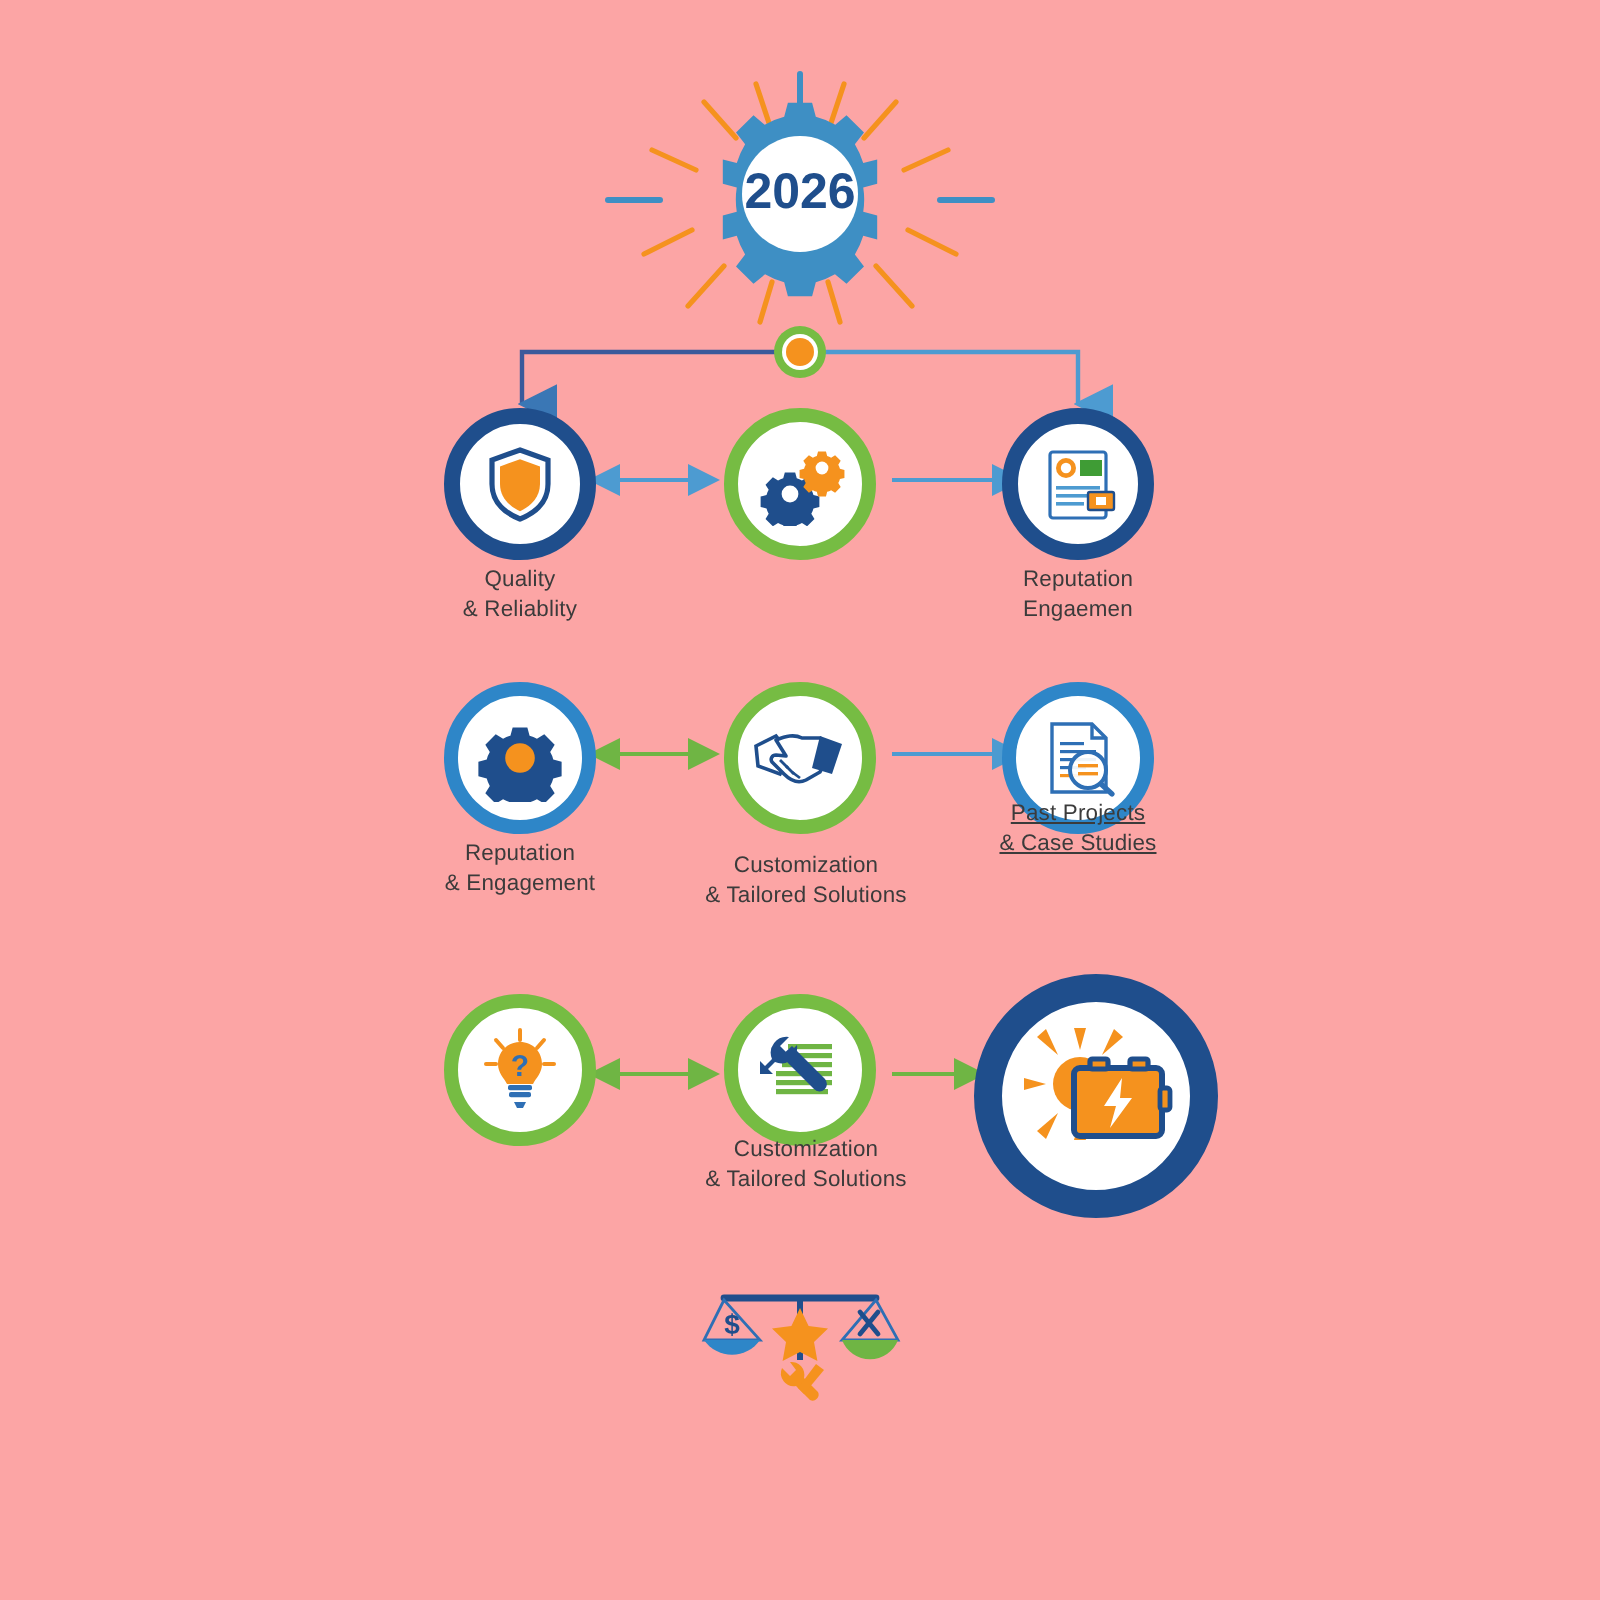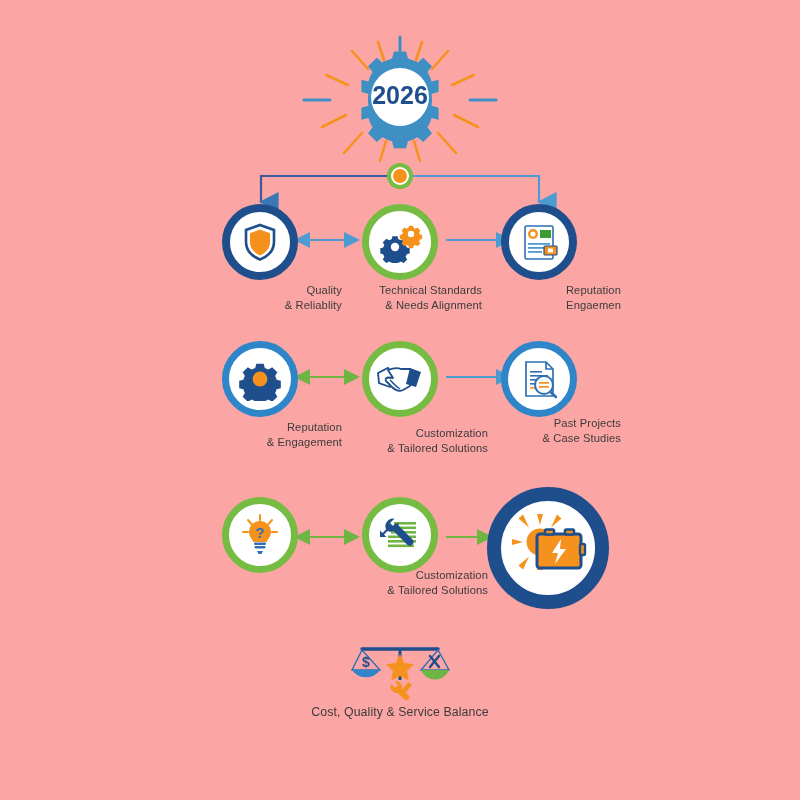--- a/index.html
+++ b/index.html
@@ -17,21 +17,21 @@
   .ring {
     position: absolute;
     border-radius: 50%;
     background: #ffffff;
     display: flex; align-items: center; justify-content: center;
   }
   .ring svg { display: block; }
 
   .caption {
     position: absolute;
-    text-align: right;
+    text-align: center;
     color: #3b3b3b;
     font-size: 11.2px;
     line-height: 14.6px;
     letter-spacing: 0.1px;
     white-space: pre-line;
     font-family: "Liberation Sans", sans-serif;
   }
 
   .hero-caption {
     position: absolute;
@@ -160,22 +160,20 @@
           <path fill="#F5921E" d="M-3.6,-15 h7.2 l1.1,4.1 a13 13 0 0 1 3.6,1.5 l3.6,-2.2 l5.1,5.1 l-2.2,3.6
             a13 13 0 0 1 1.5,3.6 l4.1,1.1 v7.2 l-4.1,1.1 a13 13 0 0 1 -1.5,3.6 l2.2,3.6 l-5.1,5.1 l-3.6,-2.2
             a13 13 0 0 1 -3.6,1.5 l-1.1,4.1 h-7.2 l-1.1,-4.1 a13 13 0 0 1 -3.6,-1.5 l-3.6,2.2 l-5.1,-5.1 l2.2,-3.6
             a13 13 0 0 1 -1.5,-3.6 l-4.1,-1.1 v-7.2 l4.1,-1.1 a13 13 0 0 1 1.5,-3.6 l-2.2,-3.6 l5.1,-5.1 l3.6,2.2
             a13 13 0 0 1 3.6,-1.5 z" transform="scale(0.55)"></path>
           <circle r="3.2" fill="#ffffff"></circle>
         </g>
       </svg>
     </div>
   </div>
-  <div class="caption" style="left:318px; top:283px; width:164px;">Technical Standards
-&amp; Needs Alignment</div>
 
   <div class="node" style="left:501px; top:204px;">
     <div class="ring" style="left:0; top:0; width:76px; height:76px; border:8px solid #1F4E8C;">
       <svg width="44" height="44" viewBox="0 0 44 44">
         <rect x="8" y="6" width="28" height="33" rx="1.5" fill="#ffffff" stroke="#2E6FB5" stroke-width="1.6"></rect>
         <circle cx="16" cy="14" r="5" fill="#F5921E"></circle>
         <circle cx="16" cy="14" r="2.6" fill="#ffffff"></circle>
         <rect x="23" y="10" width="11" height="8" fill="#3F9C35"></rect>
         <rect x="11" y="23" width="22" height="1.8" fill="#4D9BD1"></rect>
         <rect x="11" y="27" width="22" height="1.8" fill="#4D9BD1"></rect>
@@ -249,21 +247,21 @@
         <rect x="13" y="22" width="18" height="1.6" fill="#2E6FB5"></rect>
         <rect x="13" y="26" width="13" height="1.6" fill="#2E6FB5"></rect>
         <rect x="13" y="30" width="10" height="1.6" fill="#F5921E"></rect>
         <circle cx="27" cy="28" r="9" fill="#ffffff" fill-opacity="0.92" stroke="#2E6FB5" stroke-width="2"></circle>
         <rect x="22" y="25" width="10" height="1.7" fill="#F5921E"></rect>
         <rect x="22" y="29" width="10" height="1.7" fill="#F5921E"></rect>
         <line x1="33.5" y1="35" x2="39" y2="40" stroke="#2E6FB5" stroke-width="2.6" stroke-linecap="round"></line>
       </svg>
     </div>
   </div>
-  <div class="caption" style="left:457px; top:416px; width:164px;">Past Projects
+  <div class="caption" style="left:457px; top:400px; width:164px;text-decoration:underline;">Past Projects
 &amp; Case Studies</div>
 
   <div class="connector" style="left:288px; top:525px; width:250px; height:24px;">
     <svg width="250" height="24" viewBox="0 0 250 24">
       <defs>
         <marker id="a3r" markerWidth="8" markerHeight="8" refX="7" refY="4" orient="auto">
           <path d="M0,0 L8,4 L0,8 Z" fill="#6FB544"></path>
           </marker>
         <marker id="a3l" markerWidth="8" markerHeight="8" refX="1" refY="4" orient="auto">
           <path d="M8,0 L0,4 L8,8 Z" fill="#6FB544"></path>
@@ -362,15 +360,14 @@
       </g>
 
       <path d="M55 14 L59.3 23 L69 24.3 L62 31 L63.7 40.5 L55 36 L46.3 40.5 L48 31 L41 24.3 L50.7 23 Z" fill="#F5921E"></path>
 
       <g fill="#F5921E">
         <path d="M46 44 A6.5 6.5 0 0 0 53 53 L60 60 A3 3 0 0 0 64 56 L57 49 A6.5 6.5 0 0 0 50 41 L53 45 L50 48 Z"></path>
         <path d="M63 42 L67 45 L57 57 L54 54 Z"></path>
       </g>
     </svg>
   </div>
-  <div class="hero-caption" style="left:275px; top:705px; width:250px;">Cost, Quality &amp; Service Balance</div>
 
 </div>
 
 </body></html>

